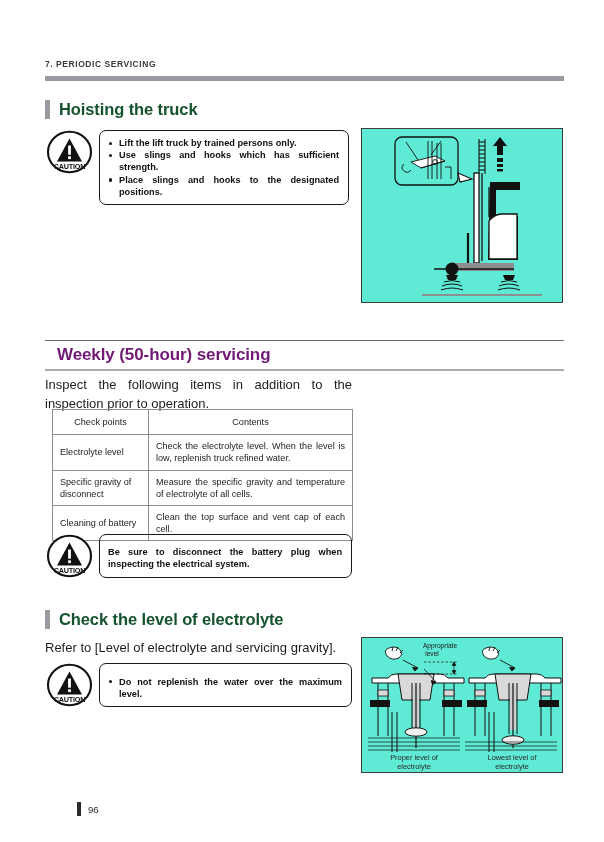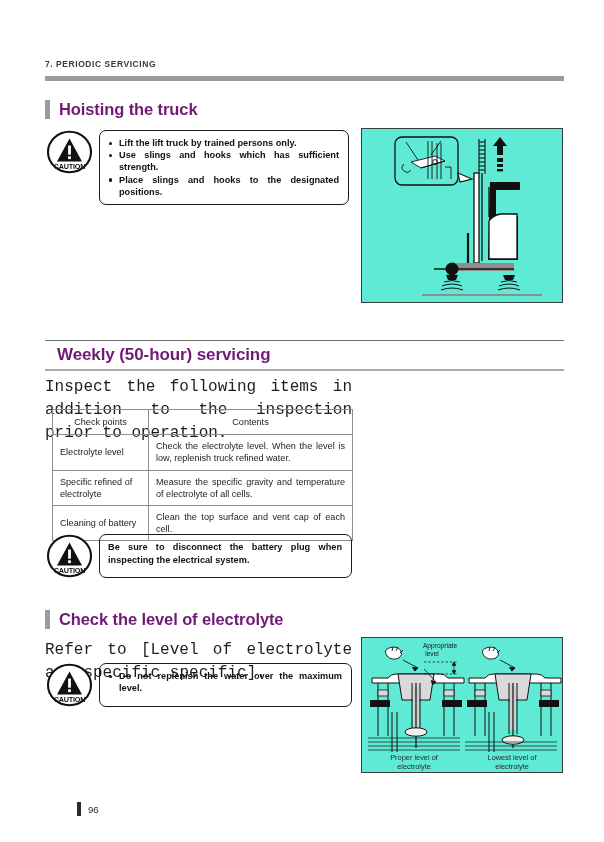--- a/index.html
+++ b/index.html
@@ -55,21 +55,21 @@
   }
   .bar-heading .vbar {
     width: 5px;
     height: 19px;
     background: #9a9ba0;
     flex: none;
   }
   .bar-heading .htext {
     font-size: 16.5px;
     font-weight: bold;
-    color: #701a75;
+    color: #14532d;
     letter-spacing: -0.1px;
     white-space: nowrap;
   }
 
   .ruled-heading {
     position: absolute;
     left: 45px;
     width: 519px;
   }
   .ruled-heading .rule-top {
@@ -87,25 +87,24 @@
     font-weight: bold;
     color: #701a75;
     padding: 4px 0 4px 12px;
     letter-spacing: -0.1px;
     white-space: nowrap;
   }
 
   
   .body-text {
     position: absolute;
-    font-size: 16px;
+    font-size: 13px;
     line-height: 1.45;
     color: #1d1d1d;
     text-align: justify;
-    font-family: Liberation Mono, monospace;
   }
 
   
   .caution-block {
     position: absolute;
     display: flex;
     align-items: flex-start;
     gap: 6px;
   }
   .caution-icon {
@@ -115,21 +114,21 @@
   }
   .caution-box {
     flex: 1;
     border: 1.3px solid #1a1a1a;
     border-radius: 7px;
     box-sizing: border-box;
     padding: 6px 9px 6px 8px;
     min-height: 44px;
     display: flex;
     flex-direction: column;
-    justify-content: flex-start;
+    justify-content: flex-end;
   }
   .caution-box ul {
     margin: 0;
     padding: 0;
     list-style: none;
   }
   .caution-box li {
     position: relative;
     padding-left: 11px;
     font-size: 9.2px;
@@ -332,21 +331,21 @@
     <tbody>
       <tr class="head">
         <td class="col-a">Check points</td>
         <td class="col-b">Contents</td>
       </tr>
       <tr>
         <td class="col-a">Electrolyte level</td>
         <td class="col-b contents">Check the electrolyte level. When the level is low, replenish truck refined water.</td>
       </tr>
       <tr>
-        <td class="col-a">Specific refined of electrolyte</td>
+        <td class="col-a">Specific gravity of disconnect</td>
         <td class="col-b contents">Measure the specific gravity and temperature of electrolyte of all cells.</td>
       </tr>
       <tr>
         <td class="col-a">Cleaning of battery</td>
         <td class="col-b contents">Clean the top surface and vent cap of each cell.</td>
       </tr>
     </tbody>
   </table>
 
   <div class="caution-block" style="left:46px; top:534px; width:306px;">
@@ -362,21 +361,21 @@
     <div class="caution-box">
       <div class="plain">Be sure to disconnect the battery plug when inspecting the electrical system.</div>
     </div>
   </div>
 
   <div class="bar-heading" style="left:45px; top:610px;">
     <div class="vbar"></div>
     <div class="htext">Check the level of electrolyte</div>
   </div>
 
-  <div class="body-text" style="left:45px; top:639px; width:307px;">Refer to [Level of electrolyte and specific specific].</div>
+  <div class="body-text" style="left:45px; top:639px; width:307px;">Refer to [Level of electrolyte and servicing gravity].</div>
 
   <div class="caution-block" style="left:46px; top:663px; width:306px;">
     <div class="caution-icon">
       <svg viewBox="0 0 47 44" width="47" height="44" aria-hidden="true">
         <ellipse cx="23.5" cy="22" rx="21.5" ry="20.3" fill="#fff" stroke="#111" stroke-width="2.1"></ellipse>
         <path d="M23.5 8.5 L36 31.5 L11 31.5 Z" fill="#111"></path>
         <rect x="22.1" y="15.5" width="2.8" height="9.2" fill="#fff"></rect>
         <rect x="22.1" y="26.3" width="2.8" height="2.8" fill="#fff"></rect>
         <text x="23.5" y="38.6" font-family="Liberation Sans, sans-serif" font-size="7.2" font-weight="bold" text-anchor="middle" fill="#111" letter-spacing="-0.2">CAUTION</text>
       </svg>

